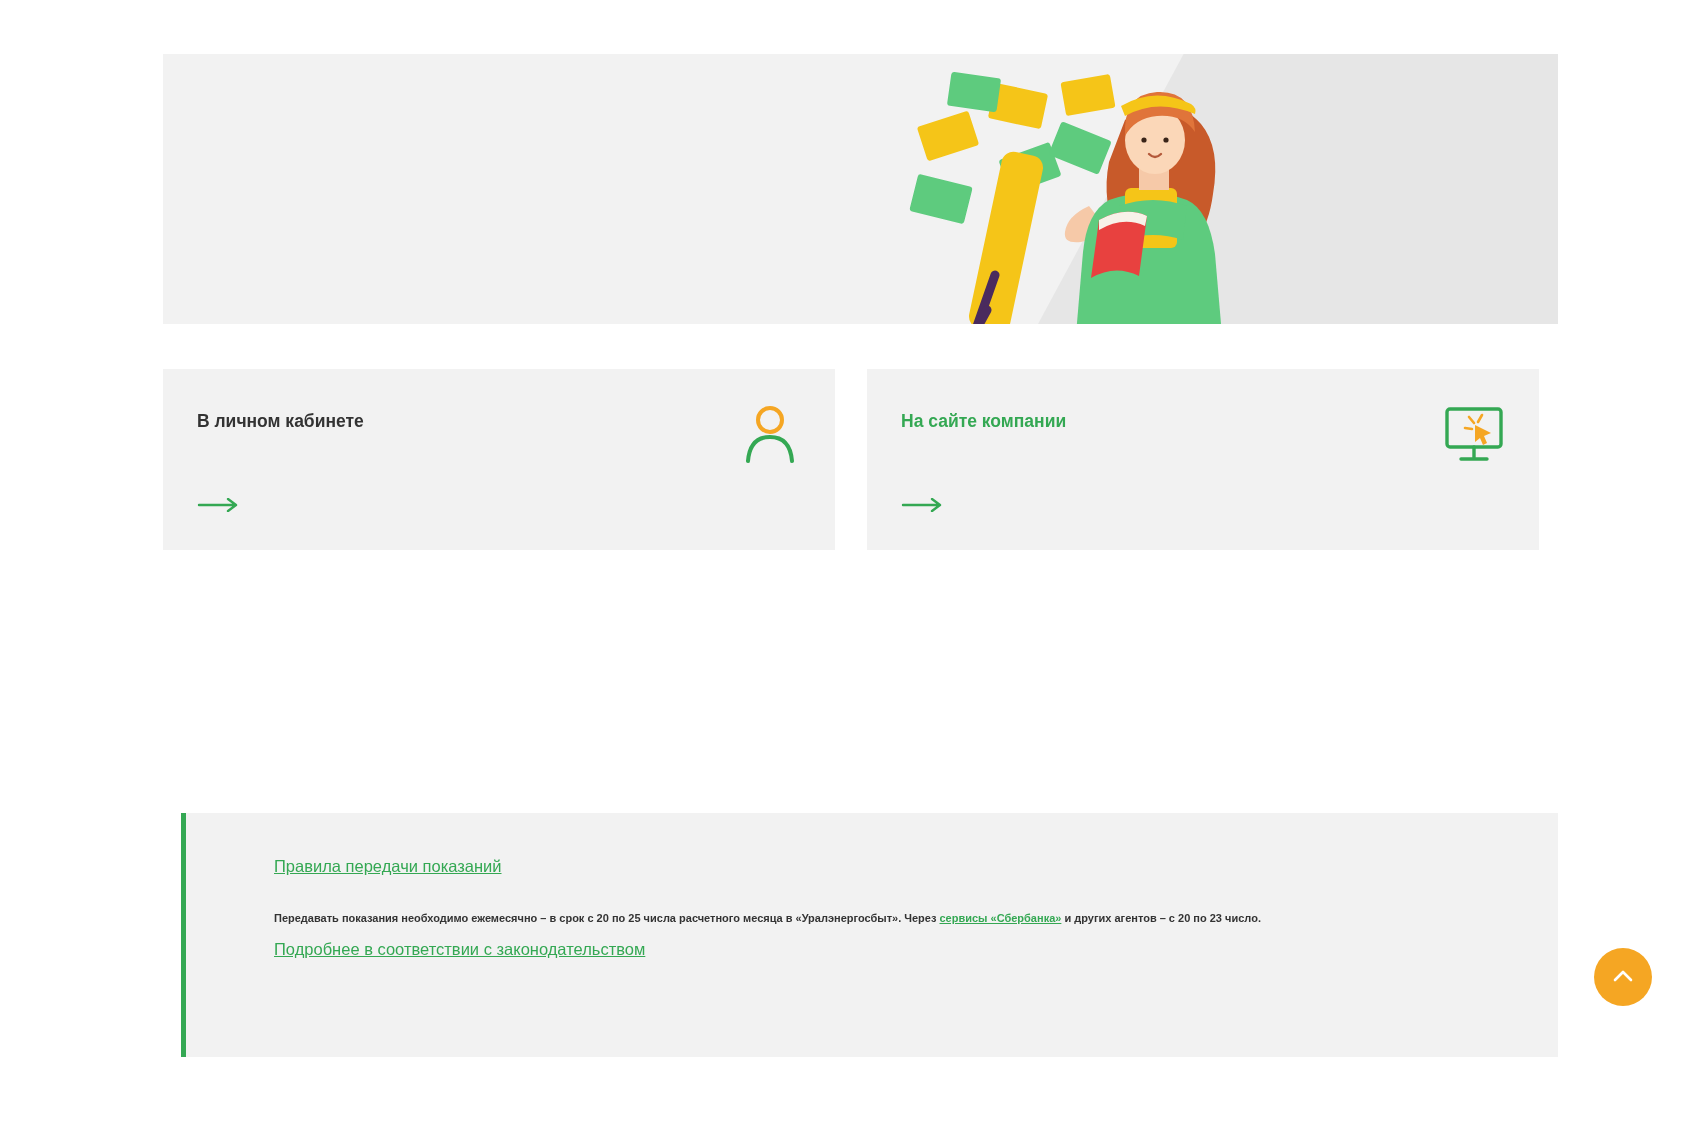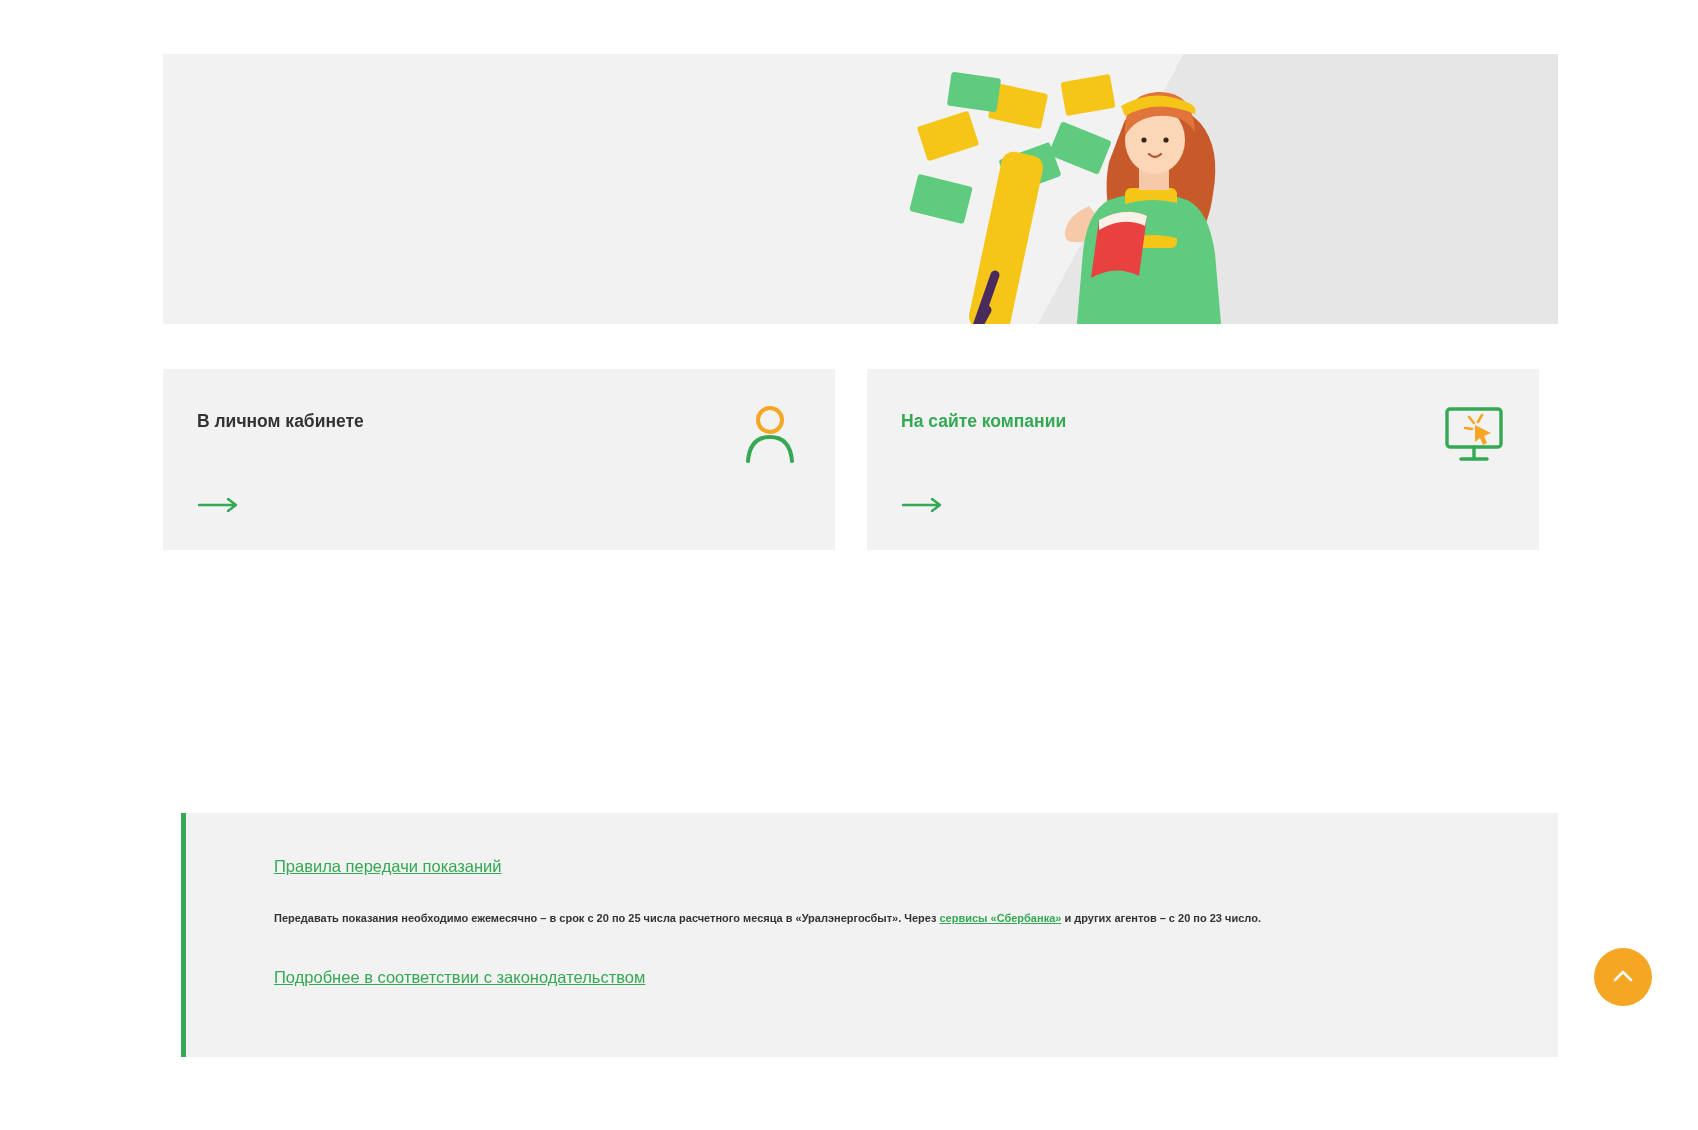--- a/index.html
+++ b/index.html
@@ -121,21 +121,21 @@
     font-weight: bold;
     color: #333333;
     line-height: 1.72;
     width: 1190px;
   }
   .info-text a {
     color: #34a853;
     text-decoration: underline;
     font-weight: bold;
   }
-  .info-link-bottom { margin-top: 40px; display: block; }
+  .info-link-bottom { margin-top: 12px; display: block; }
 
   
   .scroll-top {
     position: absolute;
     left: 1572px;
     top: 938px;
     width: 58px;
     height: 58px;
     border-radius: 50%;
     background: #f5a623;

